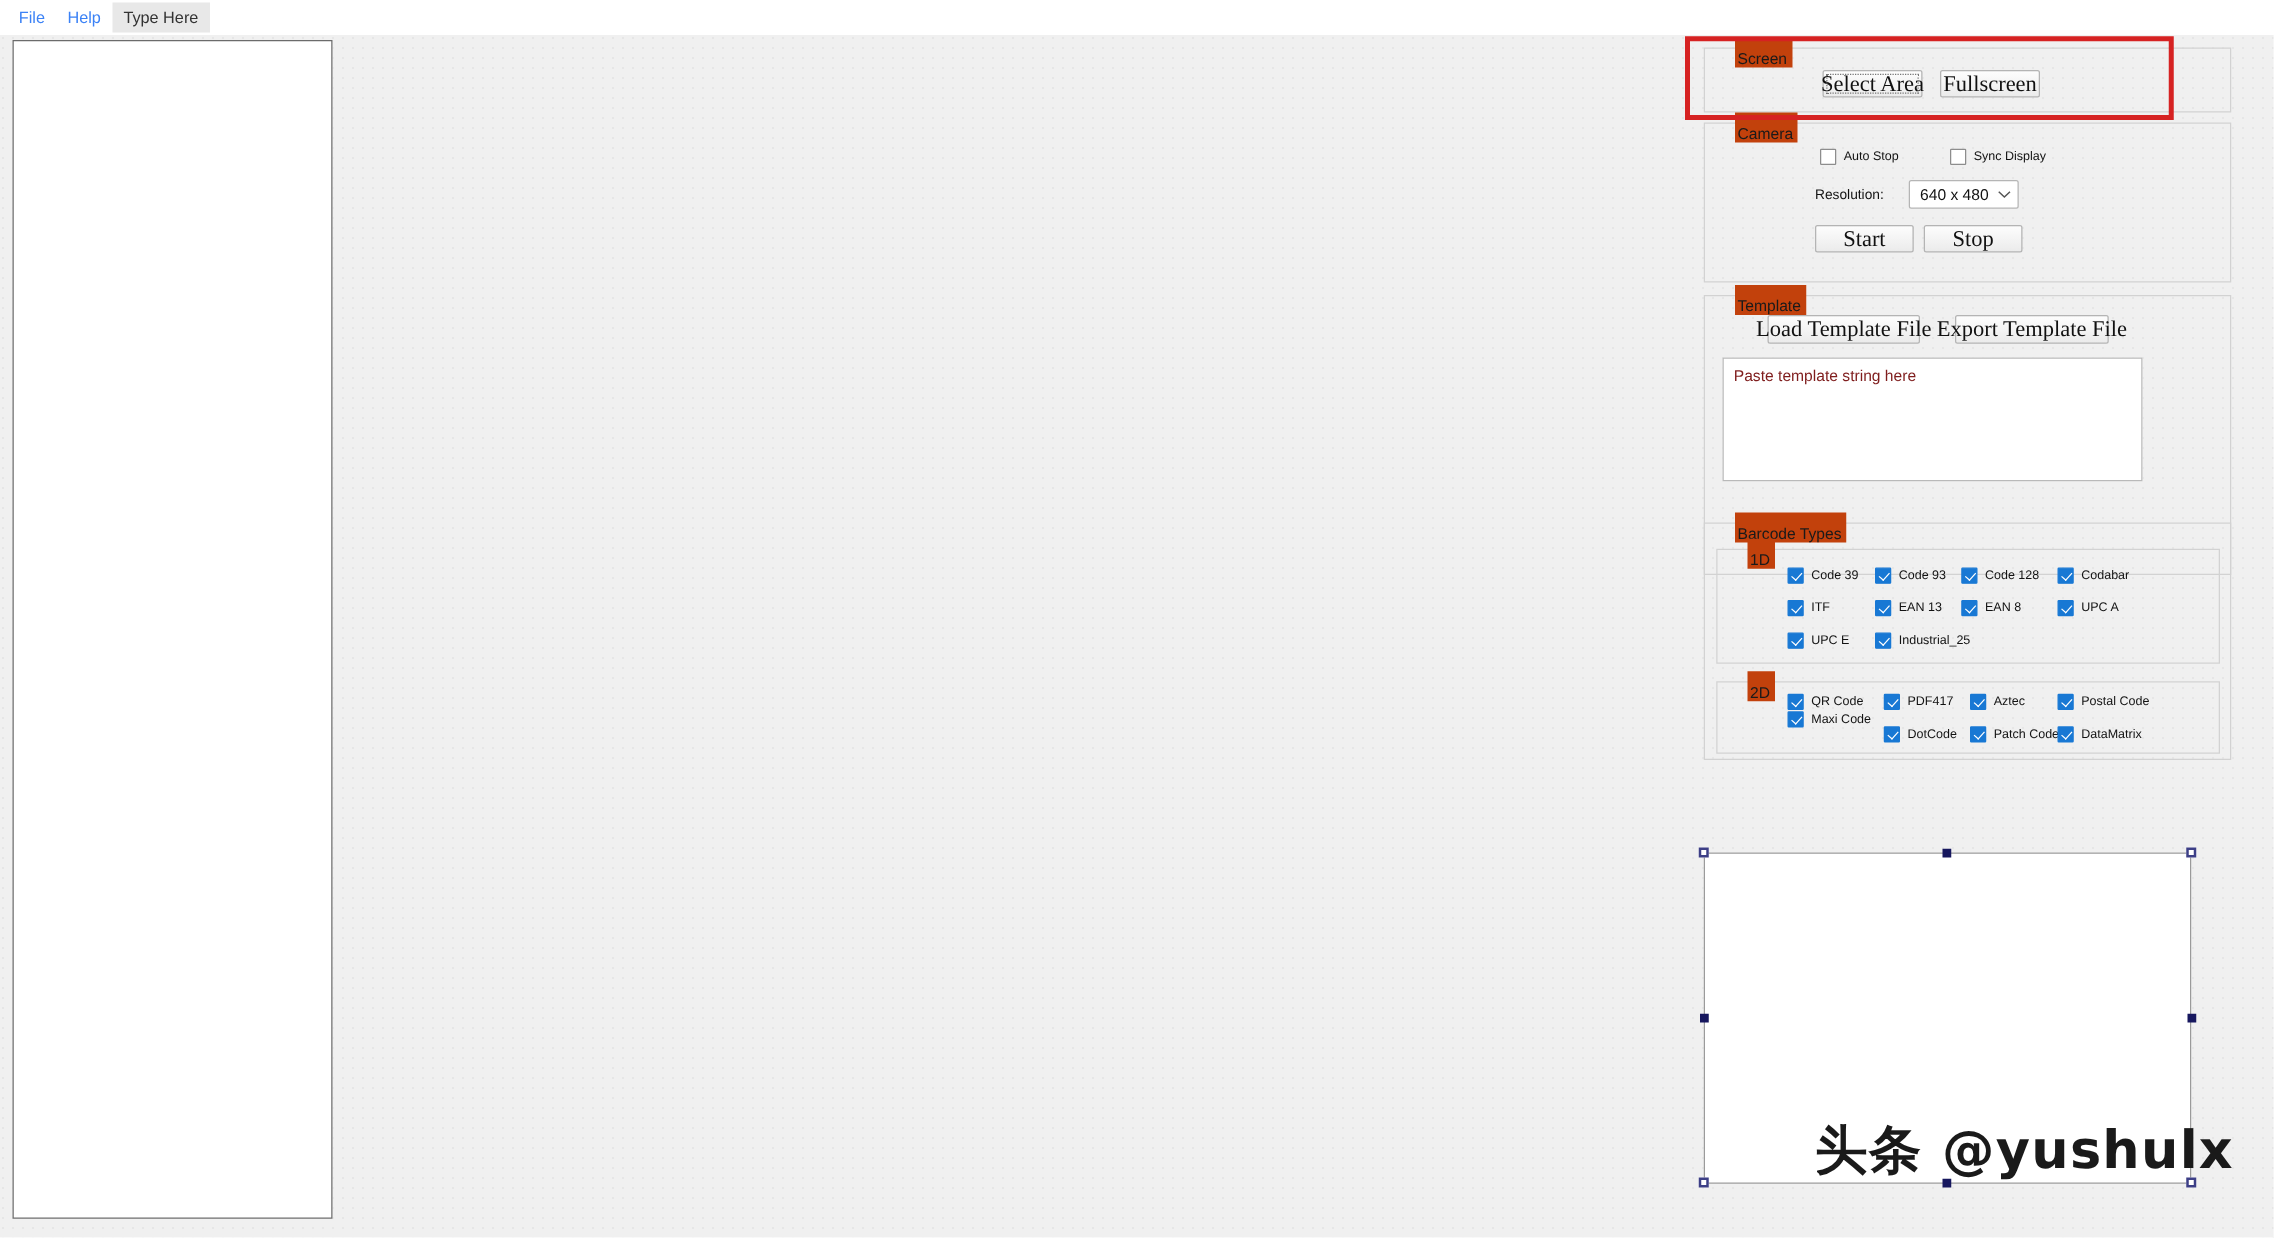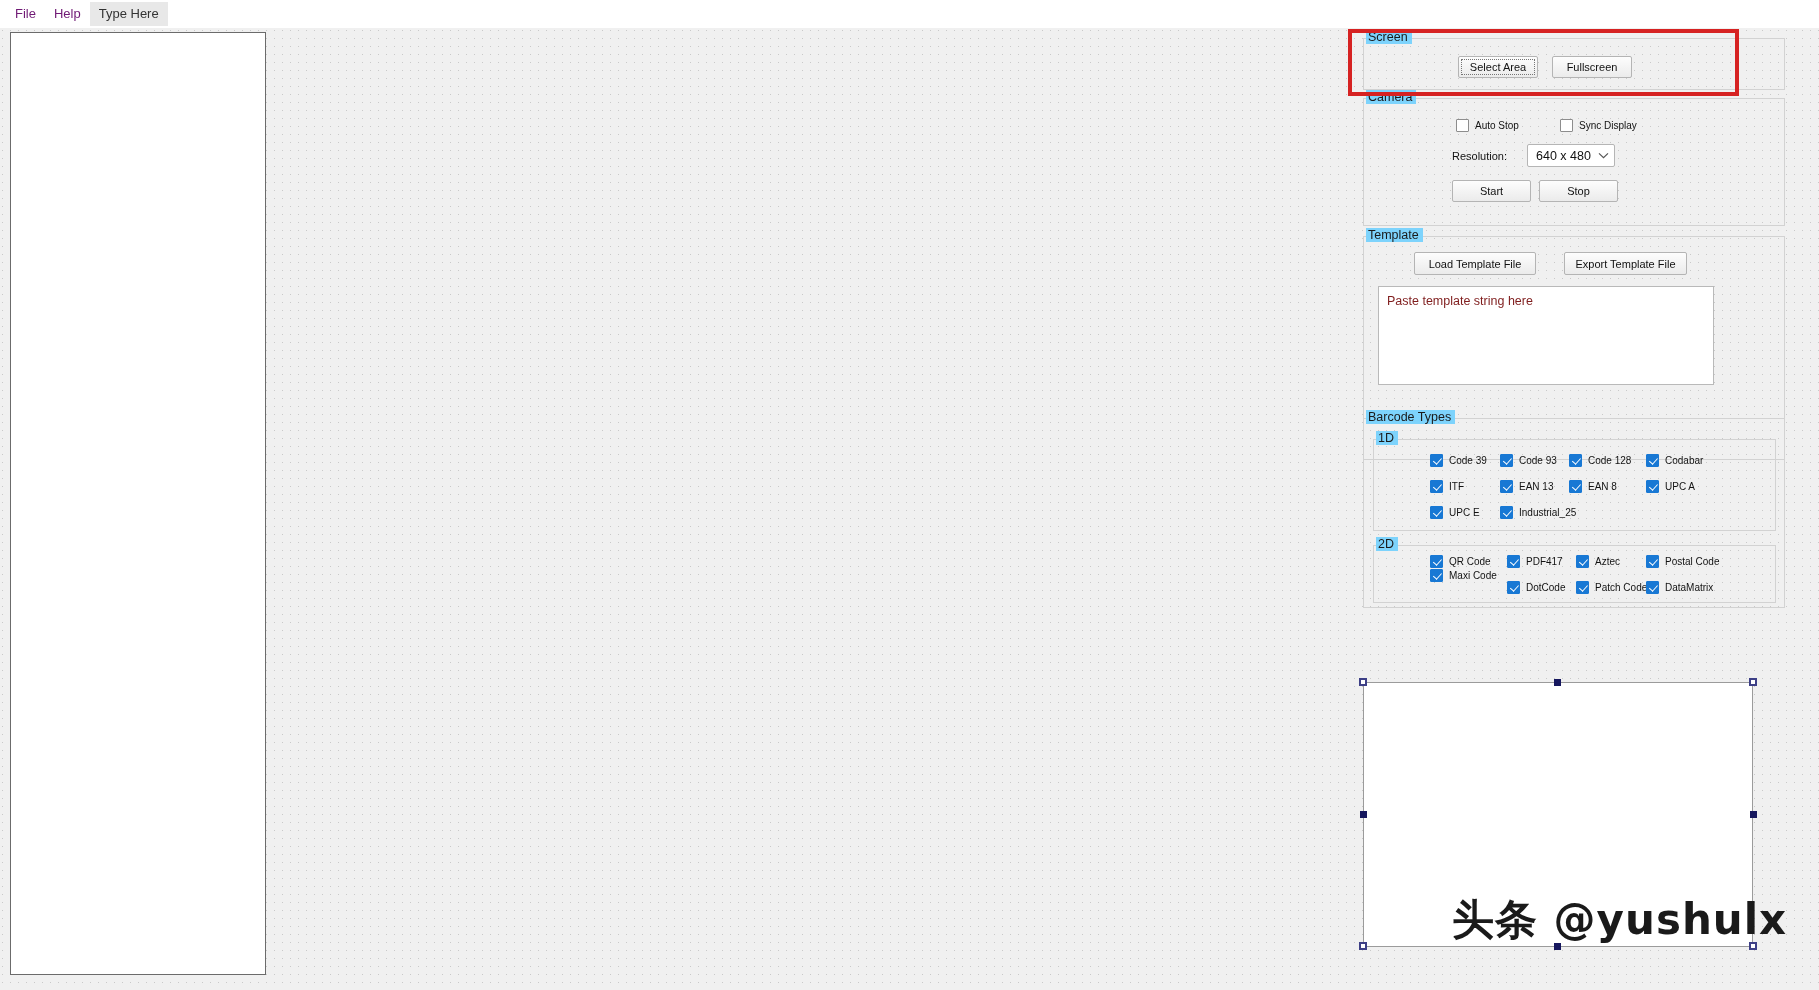--- a/index.html
+++ b/index.html
@@ -24,21 +24,21 @@
     left: 0; top: 0;
     width: 1819px; height: 28px;
     background: #ffffff;
     display: flex;
     align-items: center;
     padding-left: 6px;
     z-index: 40;
   }
   .menu-item {
     font-size: 13px;
-    color: #701a75;
+    color: #3b82f6;
     padding: 4px 9px;
     line-height: 16px;
     white-space: nowrap;
   }
   .menu-item.placeholder {
     background: #e8e8e8;
     color: #333333;
   }
 
   
@@ -75,42 +75,43 @@
 
   
   .groupbox {
     position: absolute;
     border: 1px solid #d2d2d2;
     background: transparent;
   }
   .groupbox > .gb-title {
     position: absolute;
     top: -9px;
-    left: 2px;
-    background: #7dd3fc;
-    padding: 0 4px 0 2px;
+    left: 24px;
+    background: #c2410c;
+    padding: 10px 4px 0 2px;
     font-size: 12.5px;
     color: #1a1a1a;
     line-height: 14px;
     white-space: nowrap;
   }
 
   
   .btn {
     position: absolute;
     background: linear-gradient(to bottom, #fdfdfd 0%, #f4f4f4 50%, #ebebeb 100%);
     border: 1px solid #b4b4b4;
     border-radius: 2px;
-    font-size: 11px;
+    font-size: 18px;
     color: #111111;
     display: flex;
     align-items: center;
     justify-content: center;
     cursor: default;
     white-space: nowrap;
+    font-family: Liberation Serif, serif;
   }
   .btn.focused::after {
     content: "";
     position: absolute;
     left: 2px; top: 2px; right: 2px; bottom: 2px;
     border: 1px dotted #767676;
     pointer-events: none;
   }
 
   

